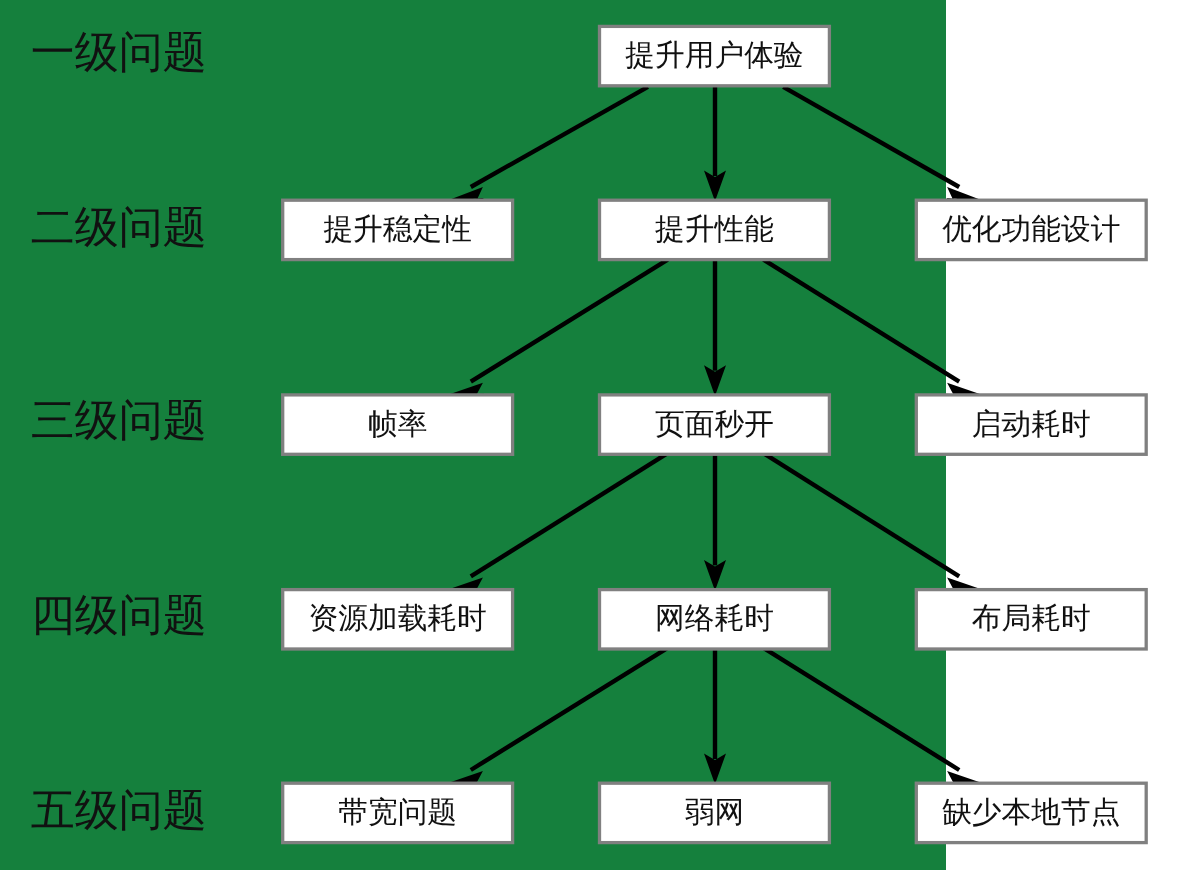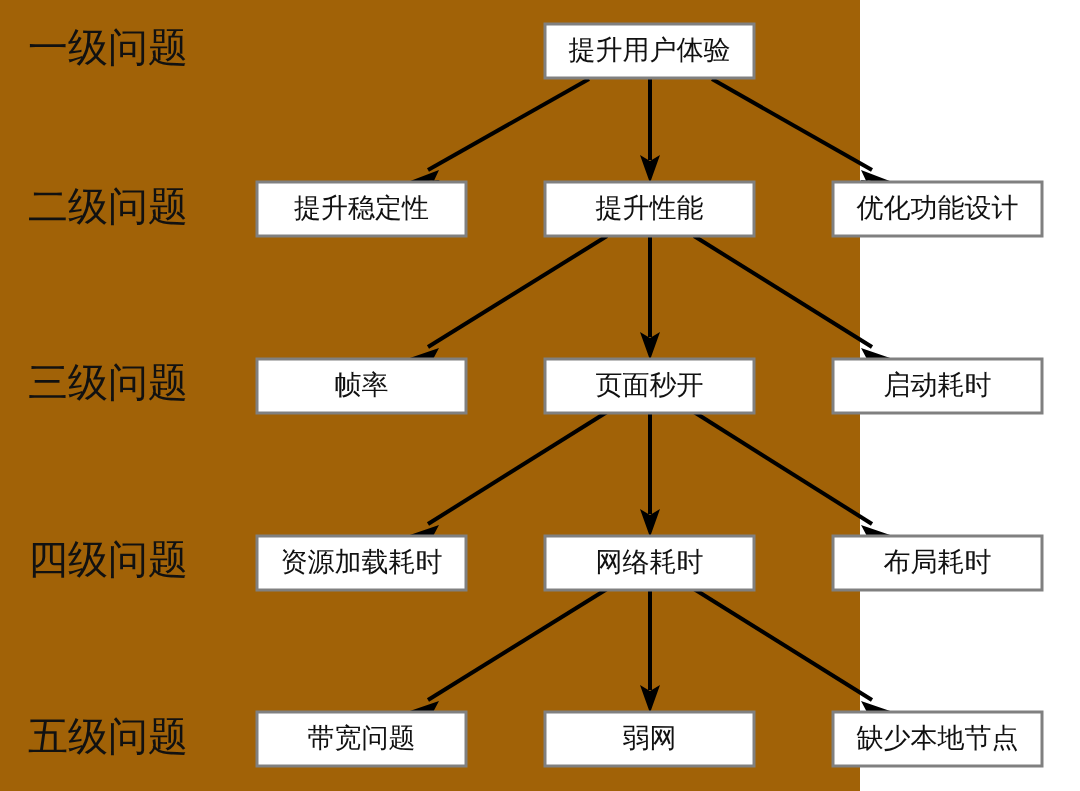--- a/index.html
+++ b/index.html
@@ -10,21 +10,21 @@
   body {
     width: 1080px;
     height: 791px;
     font-family: "Liberation Sans", "DejaVu Sans", sans-serif;
     overflow: hidden;
   }
   #diagram-root {
     position: relative;
     width: 860px;
     height: 791px;
-    background: #a16207;
+    background: #15803d;
   }
   svg.canvas {
     position: absolute;
     inset: 0;
     width: 1080px;
     height: 791px;
     display: block;
   }
   .level-label {
     font-family: "Liberation Sans", "DejaVu Sans", sans-serif;

